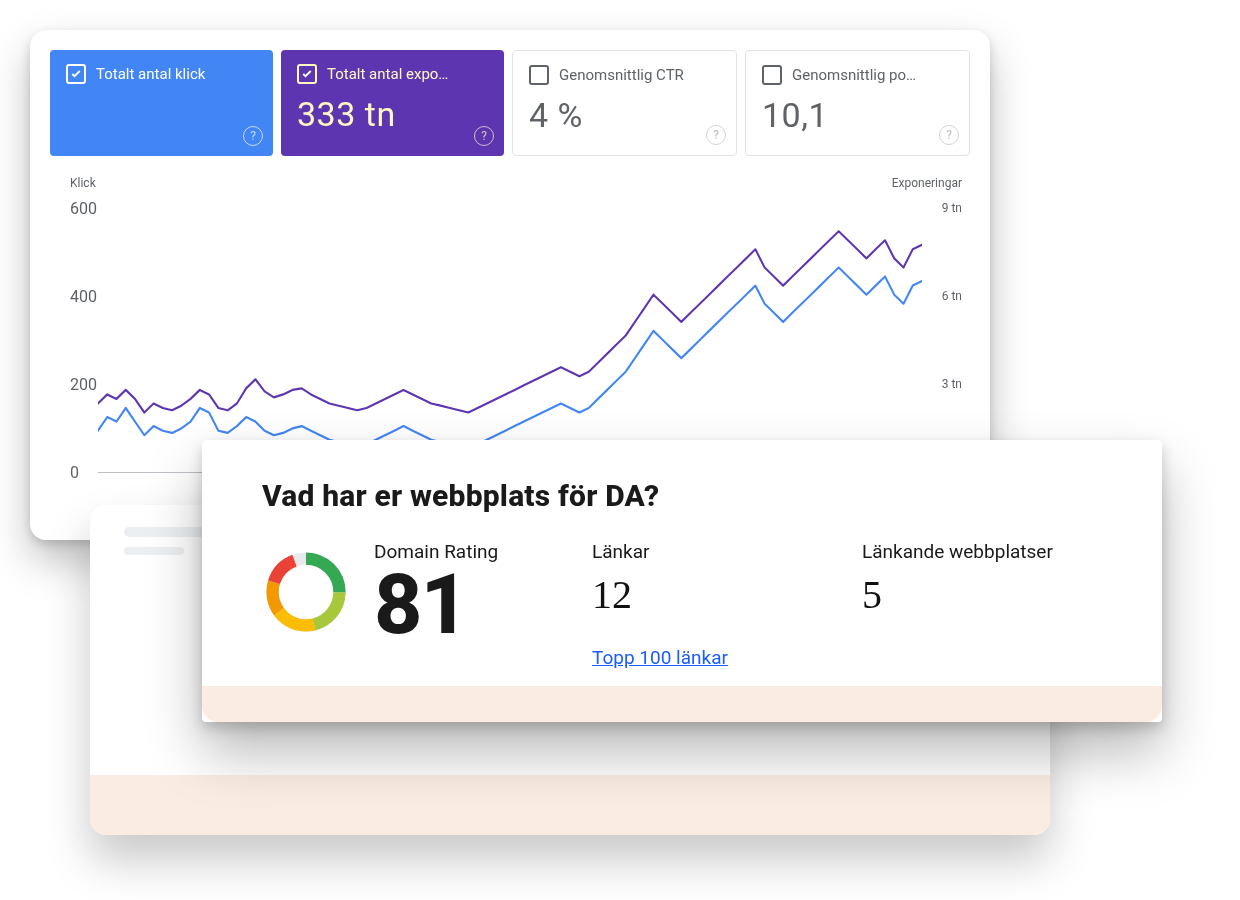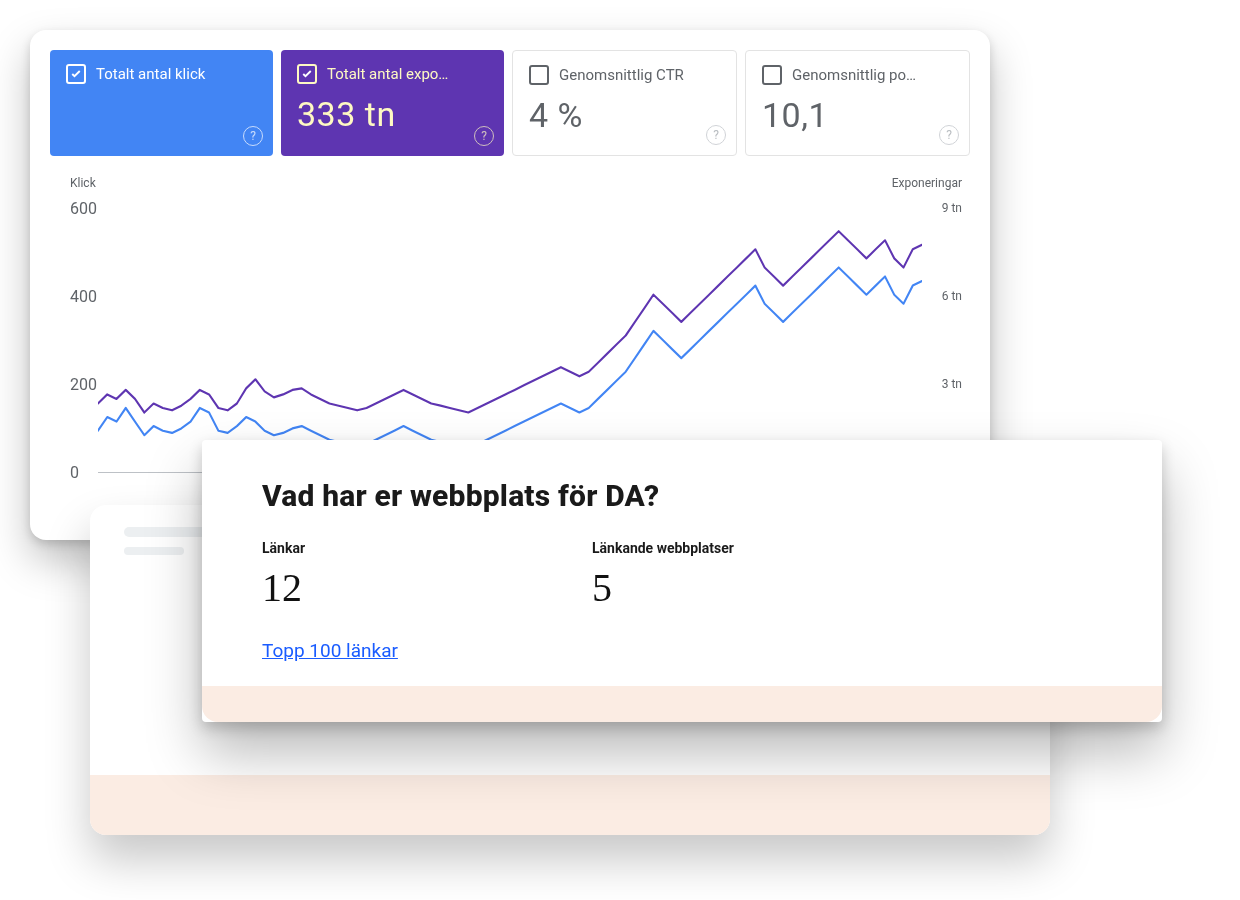--- a/index.html
+++ b/index.html
@@ -35,21 +35,21 @@
   .ghost-line.short{left:34px;width:60px;top:42px;height:8px;}
 
   
   .da-card{left:155px;top:440px;width:960px;height:282px;background:#fff;border-radius:4px;box-shadow:0 30px 55px rgba(0,0,0,.28),0 6px 14px rgba(0,0,0,.18);margin-left:47px;}
   .da-card .row-deco{position:absolute;left:0;right:0;bottom:0;height:36px;background:#fbece3;border-bottom-left-radius:16px;border-bottom-right-radius:16px;}
   .da-title{position:absolute;left:60px;top:38px;font-size:30px;font-weight:800;letter-spacing:.2px;}
   .da-body{position:absolute;left:60px;right:40px;top:100px;display:grid;grid-template-columns:320px 1fr 1fr;gap:10px;align-items:start;}
   .dr-block{display:flex;align-items:center;gap:24px;}
   .dr-label{font-size:19px;color:#1a1a1a;}
   .dr-num{font-size:84px;font-weight:800;line-height:.95;letter-spacing:-2px;margin-top:2px;}
-  .col h4{margin:0 0 8px 0;font-size:14px;font-weight:700;}
+  .col h4{margin:0 0 8px 0;font-size:19px;font-weight:400;}
   .col .big{font-size:40px;font-weight:400;color:#111;margin-top:4px;font-family:Liberation Serif, serif;}
   .col .sub{color:#7b8794;font-size:17px;margin-top:10px;}
   .top-link{color:#1a5cff;font-size:19px;font-weight:400;margin-top:28px;display:inline-block;}
   .ring{width:88px;height:88px;}
   .ring svg{width:88px;height:88px;transform:rotate(-90deg);}
 </style>
 </head>
 <body>
 
 <div class="stage">
@@ -122,20 +122,36 @@
   <div class="card ghost">
     <div class="ghost-line"></div>
     <div class="ghost-line short"></div>
     <div class="ghost-row"></div>
   </div>
 
   <div class="card da-card">
     <div class="da-title">Vad har er webbplats för DA?</div>
 
     <div class="da-body">
+      <div class="dr-block">
+        <div class="ring">
+          <svg viewBox="0 0 100 100">
+            <circle cx="50" cy="50" r="38" fill="none" stroke="#e8eaed" stroke-width="14"></circle>
+            <circle cx="50" cy="50" r="38" fill="none" stroke="#34A853" stroke-width="14" stroke-dasharray="60 400" stroke-dashoffset="0"></circle>
+            <circle cx="50" cy="50" r="38" fill="none" stroke="#A8C83C" stroke-width="14" stroke-dasharray="50 400" stroke-dashoffset="-60"></circle>
+            <circle cx="50" cy="50" r="38" fill="none" stroke="#FBBC04" stroke-width="14" stroke-dasharray="45 400" stroke-dashoffset="-110"></circle>
+            <circle cx="50" cy="50" r="38" fill="none" stroke="#F29900" stroke-width="14" stroke-dasharray="35 400" stroke-dashoffset="-155"></circle>
+            <circle cx="50" cy="50" r="38" fill="none" stroke="#EA4335" stroke-width="14" stroke-dasharray="35 400" stroke-dashoffset="-190"></circle>
+          </svg>
+        </div>
+        <div>
+          <div class="dr-label">Domain Rating</div>
+          <div class="dr-num">81</div>
+        </div>
+      </div>
 
       <div class="col">
         <h4>Länkar</h4>
         <div class="big">12</div>
         <a class="top-link" href="#">Topp 100 länkar</a>
       </div>
 
       <div class="col">
         <h4>Länkande webbplatser</h4>
         <div class="big">5</div>

